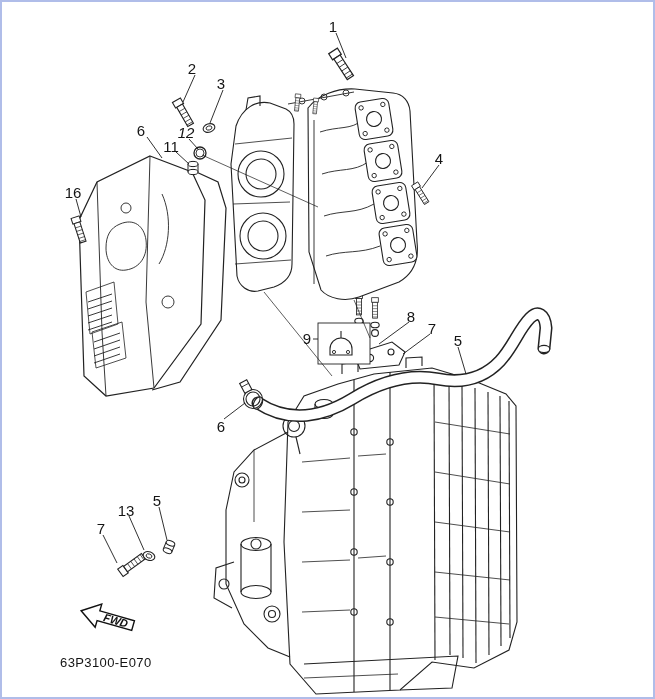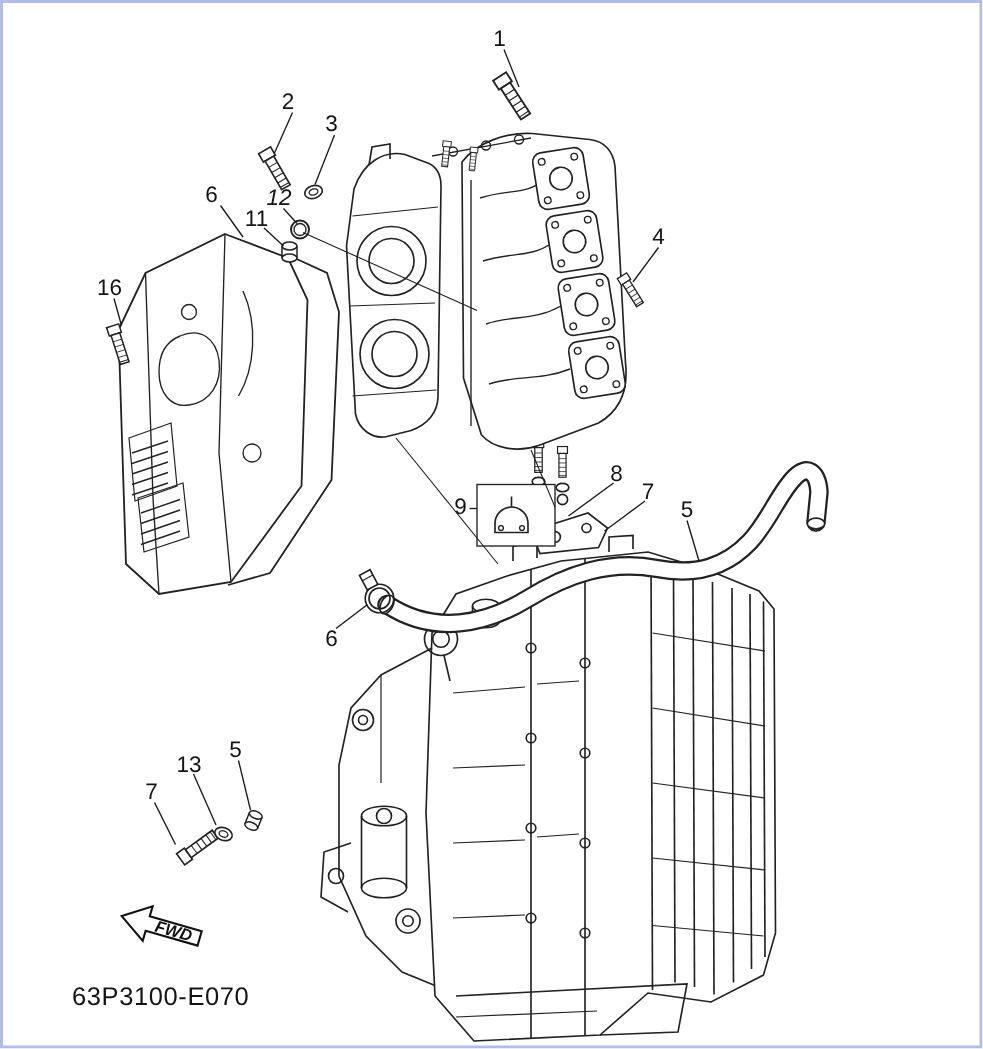--- a/index.html
+++ b/index.html
@@ -18,23 +18,23 @@
     position: absolute;
     transform: translate(-50%, -50%);
     font-size: 15px;
     line-height: 1;
     color: #141414;
     font-family: "Liberation Sans", sans-serif;
     user-select: none;
   }
   .code {
     position: absolute;
-    left: 46px;
+    left: 58px;
     top: 653px;
-    font-size: 17px;
+    font-size: 13px;
     letter-spacing: 0.4px;
     color: #141414;
   }
 </style>
 </head>
 <body>
 
 <div class="canvas" style="border-color: rgb(176, 189, 233);">
 
   <svg width="655" height="699" viewBox="0 0 655 699">

